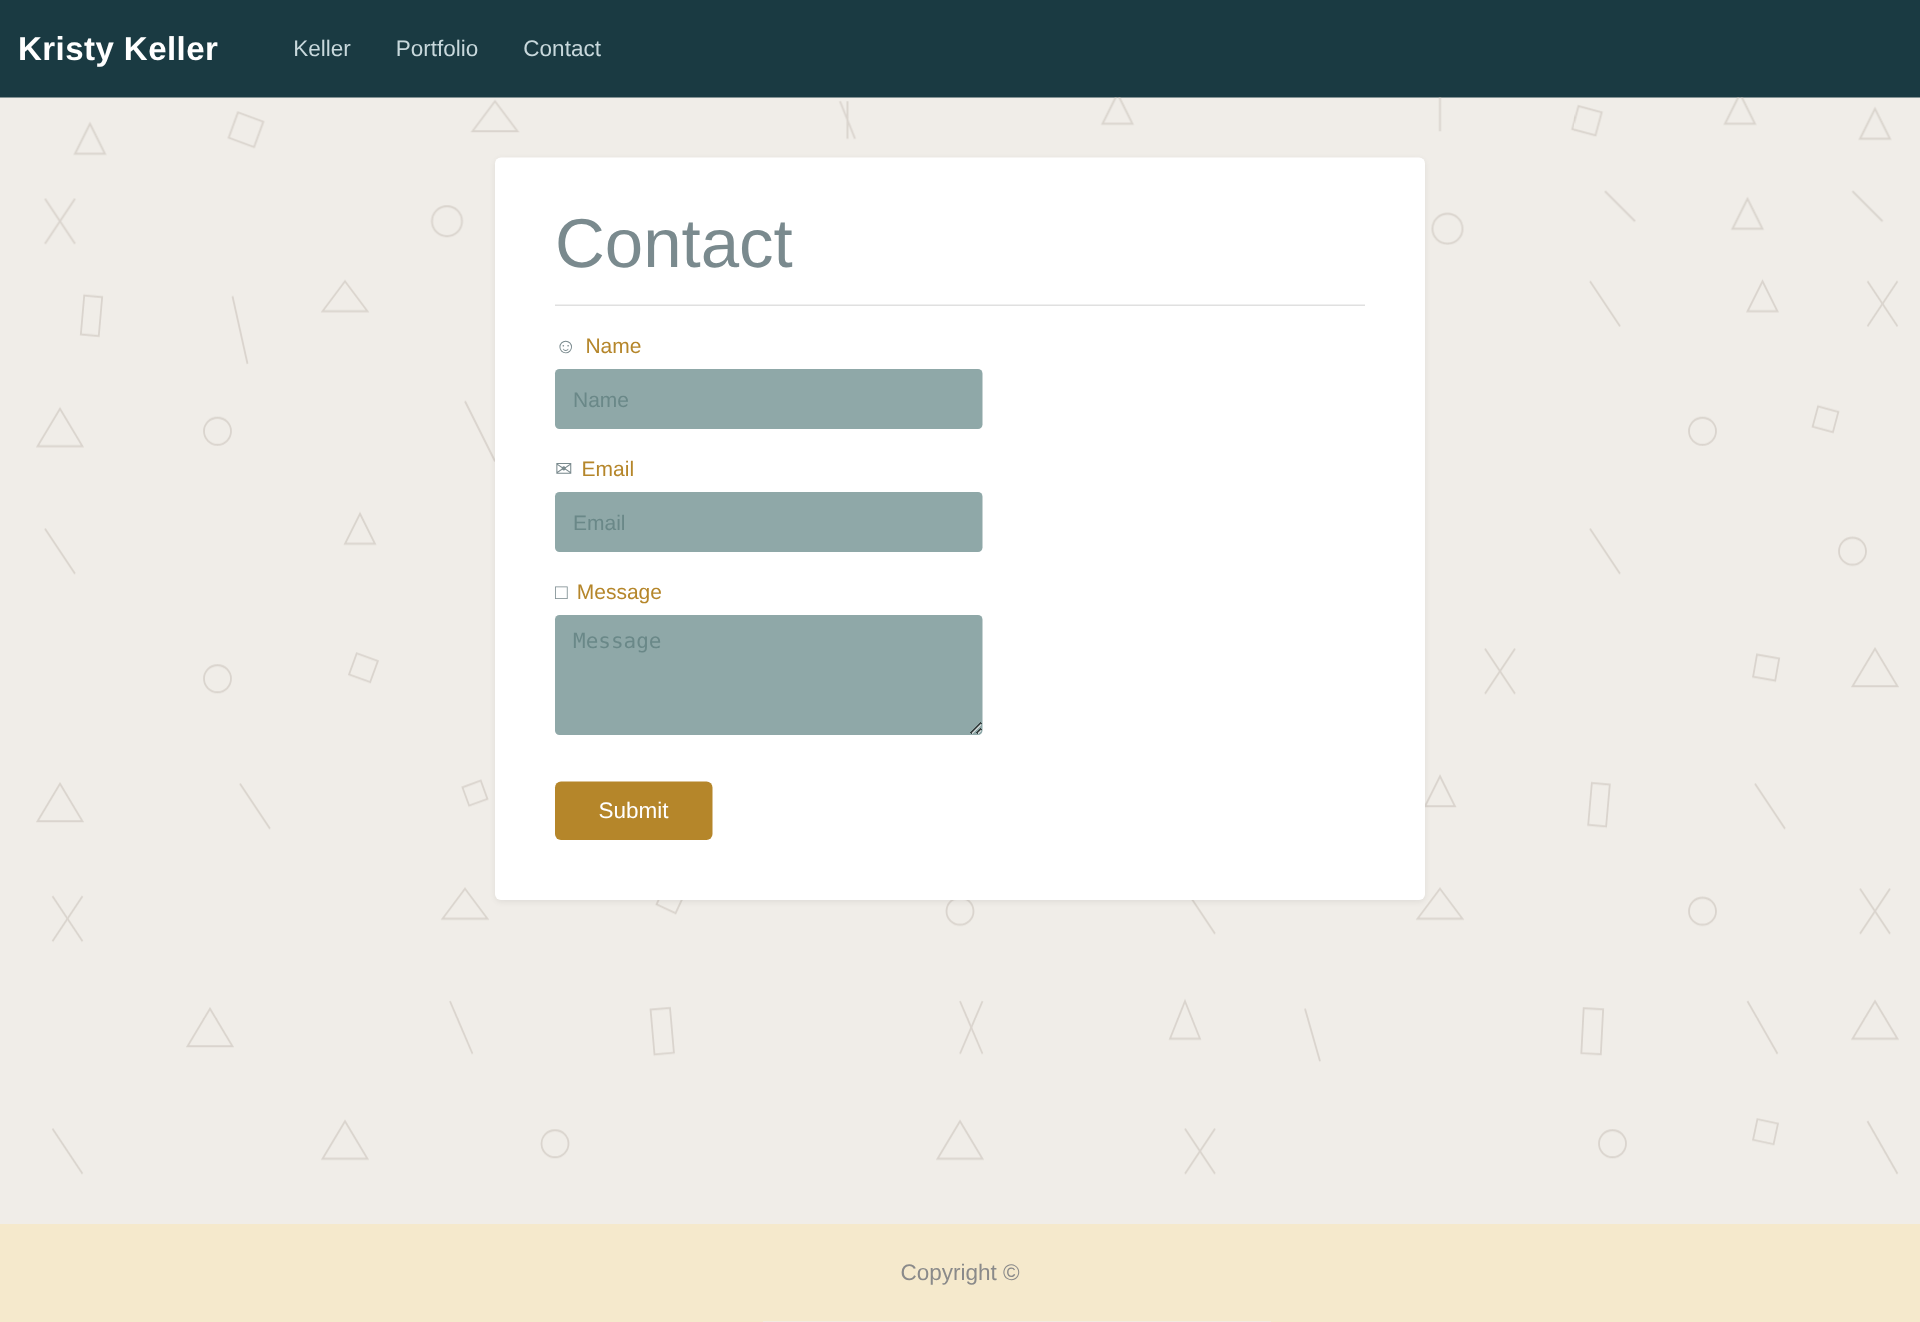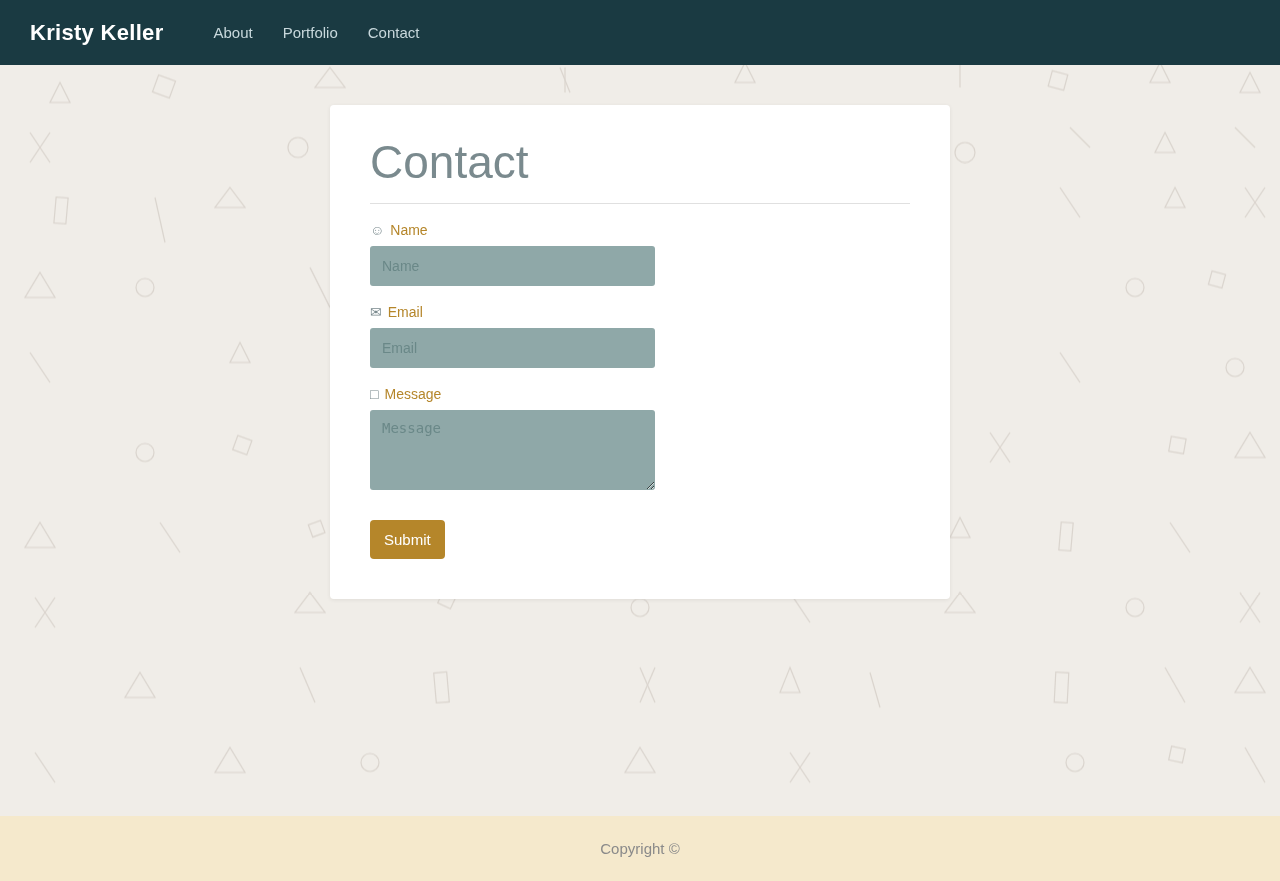--- a/index.html
+++ b/index.html
@@ -15,21 +15,21 @@
       flex-direction: column;
       background-color: #f0ede8;
     }
 
     
     nav {
       background-color: #1a3a42;
       height: 65px;
       display: flex;
       align-items: center;
-      padding: 0 30px;
+      padding: 0 12px;
       gap: 30px;
     }
 
     .nav-brand {
       color: #ffffff;
       font-size: 22px;
       font-weight: 600;
       letter-spacing: 0.3px;
       margin-right: 20px;
     }
@@ -135,21 +135,21 @@
 
     .form-textarea::placeholder {
       color: #6a8888;
     }
 
     .submit-btn {
       background-color: #b5862a;
       color: #ffffff;
       border: none;
       border-radius: 4px;
-      padding: 11px 14px;
+      padding: 11px 29px;
       font-size: 15px;
       cursor: pointer;
       margin-top: 8px;
     }
 
     
     footer {
       background-color: #f5e9cc;
       height: 65px;
       display: flex;
@@ -160,21 +160,21 @@
     .footer-text {
       color: #8a8a8a;
       font-size: 15px;
     }
   </style>
 </head>
 <body>
 
 <nav>
   <span class="nav-brand">Kristy Keller</span>
-  <a class="nav-link">About</a>
+  <a class="nav-link">Keller</a>
   <a class="nav-link">Portfolio</a>
   <a class="nav-link">Contact</a>
 </nav>
 
 <div class="main-content">
 
   <div class="bg-shapes">
     <svg xmlns="http://www.w3.org/2000/svg" viewBox="0 0 1280 816" preserveAspectRatio="xMidYMid slice">
       <g fill="none" stroke="#c8c0b8" stroke-width="1.2" opacity="0.55">
 

